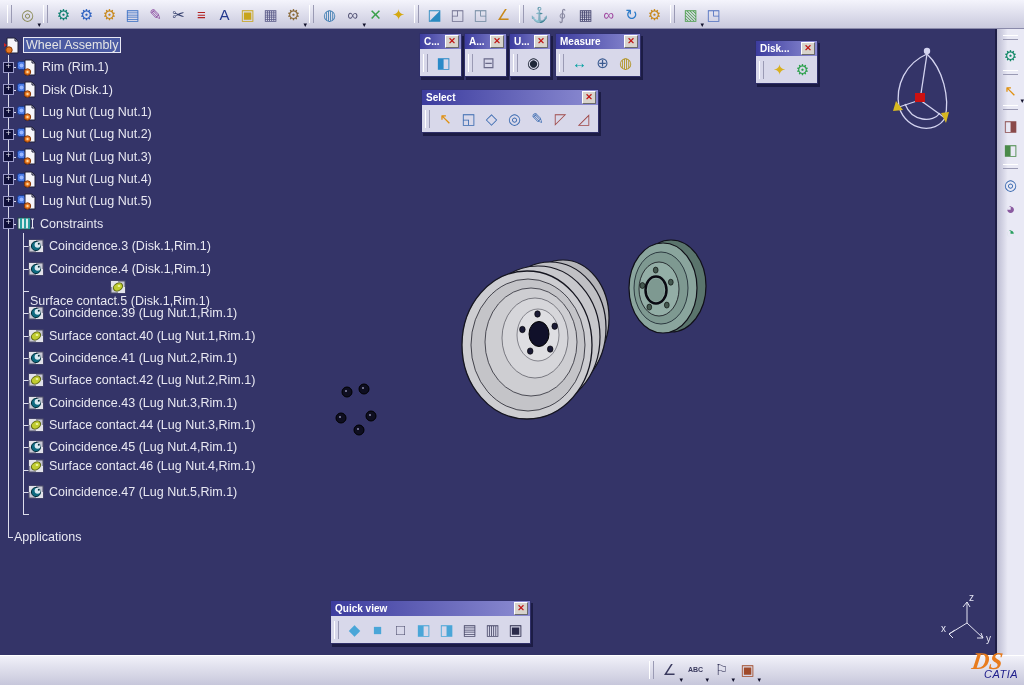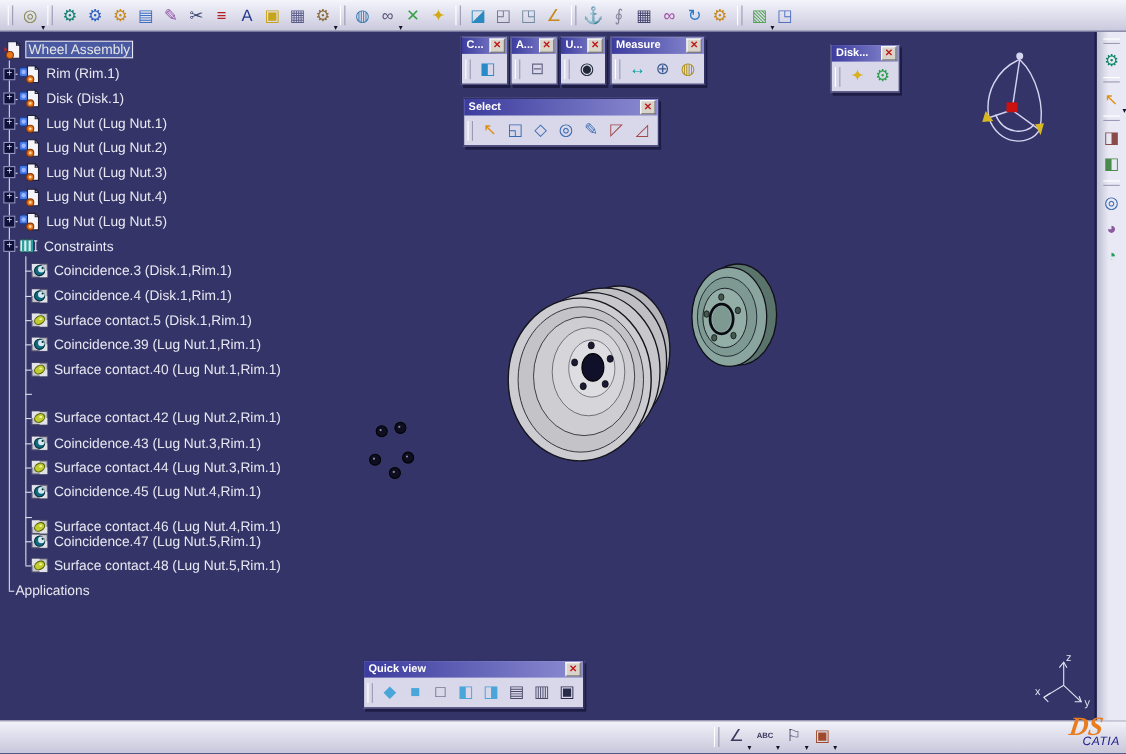--- a/index.html
+++ b/index.html
@@ -333,21 +333,21 @@
             <rect x="1" y="1" width="7" height="6" fill="#e2e2ea"></rect>
             <rect x="8" y="7" width="7" height="6" fill="#e2e2ea"></rect>
             <circle cx="8" cy="7" r="4.6" fill="#0e6a80" stroke="#04303c"></circle>
             <circle cx="9.6" cy="5.8" r="3" fill="#d8e8f0"></circle>
             <circle cx="10.8" cy="4.8" r="1" fill="#04303c"></circle>
           </svg>
         </span>
         <span class="lbl">Coincidence.4 (Disk.1,Rim.1)</span>
       </div>
       <div class="tline" style="left: 23px; top: 261.85px; width: 6px; height: 1px;"></div>
-      <div class="trow" style="top: 250.85px; left: 28px;">
+      <div class="trow" style="top: 250.85px; left: 28px; flex-direction: column;">
         <span class="ticon">
           <svg width="16" height="14" viewBox="0 0 16 14">
             <rect x="1" y="1" width="14" height="12" fill="#c8c8d4" stroke="#50506a"></rect>
             <rect x="1" y="1" width="7" height="6" fill="#e2e2ea"></rect>
             <rect x="8" y="7" width="7" height="6" fill="#e2e2ea"></rect>
             <ellipse cx="8" cy="7" rx="4.8" ry="3.6" transform="rotate(-30 8 7)" fill="#c0cc30" stroke="#5a6608"></ellipse>
             <ellipse cx="9" cy="6" rx="1.4" ry="1" fill="#eef4a0"></ellipse>
           </svg>
         </span>
         <span class="lbl">Surface contact.5 (Disk.1,Rim.1)</span>
@@ -373,114 +373,115 @@
             <rect x="1" y="1" width="14" height="12" fill="#c8c8d4" stroke="#50506a"></rect>
             <rect x="1" y="1" width="7" height="6" fill="#e2e2ea"></rect>
             <rect x="8" y="7" width="7" height="6" fill="#e2e2ea"></rect>
             <ellipse cx="8" cy="7" rx="4.8" ry="3.6" transform="rotate(-30 8 7)" fill="#c0cc30" stroke="#5a6608"></ellipse>
             <ellipse cx="9" cy="6" rx="1.4" ry="1" fill="#eef4a0"></ellipse>
           </svg>
         </span>
         <span class="lbl">Surface contact.40 (Lug Nut.1,Rim.1)</span>
       </div>
       <div class="tline" style="left: 23px; top: 328.9px; width: 6px; height: 1px;"></div>
-      <div class="tline" style="left: 23px; top: 351.25px; width: 6px; height: 1px;"></div>
-      <div class="trow" style="top: 340.25px; left: 28px;">
-        <span class="ticon">
-          <svg width="16" height="14" viewBox="0 0 16 14">
-            <rect x="1" y="1" width="14" height="12" fill="#c8c8d4" stroke="#50506a"></rect>
-            <rect x="1" y="1" width="7" height="6" fill="#e2e2ea"></rect>
-            <rect x="8" y="7" width="7" height="6" fill="#e2e2ea"></rect>
-            <ellipse cx="8" cy="7" rx="4.8" ry="3.6" transform="rotate(-30 8 7)" fill="#c0cc30" stroke="#5a6608"></ellipse>
-            <ellipse cx="9" cy="6" rx="1.4" ry="1" fill="#eef4a0"></ellipse>
-          </svg>
-        </span>
-        <span class="lbl">Surface contact.42 (Lug Nut.2,Rim.1)</span>
-      </div>
-      <div class="tline" style="left: 23px; top: 373.6px; width: 6px; height: 1px;"></div>
-      <div class="trow" style="top: 362.6px; left: 28px;">
+      <div class="trow" style="top: 317.9px; left: 28px;">
         <span class="ticon">
           <svg width="16" height="14" viewBox="0 0 16 14">
             <rect x="1" y="1" width="14" height="12" fill="#c8c8d4" stroke="#50506a"></rect>
             <rect x="1" y="1" width="7" height="6" fill="#e2e2ea"></rect>
             <rect x="8" y="7" width="7" height="6" fill="#e2e2ea"></rect>
             <circle cx="8" cy="7" r="4.6" fill="#0e6a80" stroke="#04303c"></circle>
             <circle cx="9.6" cy="5.8" r="3" fill="#d8e8f0"></circle>
             <circle cx="10.8" cy="4.8" r="1" fill="#04303c"></circle>
           </svg>
         </span>
-        <span class="lbl">Coincidence.43 (Lug Nut.3,Rim.1)</span>
-      </div>
-      <div class="tline" style="left: 23px; top: 395.95px; width: 6px; height: 1px;"></div>
-      <div class="trow" style="top: 384.95px; left: 28px;">
+        <span class="lbl">Coincidence.41 (Lug Nut.2,Rim.1)</span>
+      </div>
+      <div class="tline" style="left: 23px; top: 351.25px; width: 6px; height: 1px;"></div>
+      <div class="trow" style="top: 340.25px; left: 28px;">
         <span class="ticon">
           <svg width="16" height="14" viewBox="0 0 16 14">
             <rect x="1" y="1" width="14" height="12" fill="#c8c8d4" stroke="#50506a"></rect>
             <rect x="1" y="1" width="7" height="6" fill="#e2e2ea"></rect>
             <rect x="8" y="7" width="7" height="6" fill="#e2e2ea"></rect>
             <ellipse cx="8" cy="7" rx="4.8" ry="3.6" transform="rotate(-30 8 7)" fill="#c0cc30" stroke="#5a6608"></ellipse>
             <ellipse cx="9" cy="6" rx="1.4" ry="1" fill="#eef4a0"></ellipse>
           </svg>
         </span>
-        <span class="lbl">Surface contact.44 (Lug Nut.3,Rim.1)</span>
-      </div>
-      <div class="tline" style="left: 23px; top: 418.3px; width: 6px; height: 1px;"></div>
-      <div class="trow" style="top: 407.3px; left: 28px;">
+        <span class="lbl">Surface contact.42 (Lug Nut.2,Rim.1)</span>
+      </div>
+      <div class="tline" style="left: 23px; top: 373.6px; width: 6px; height: 1px;"></div>
+      <div class="trow" style="top: 362.6px; left: 28px;">
         <span class="ticon">
           <svg width="16" height="14" viewBox="0 0 16 14">
             <rect x="1" y="1" width="14" height="12" fill="#c8c8d4" stroke="#50506a"></rect>
             <rect x="1" y="1" width="7" height="6" fill="#e2e2ea"></rect>
             <rect x="8" y="7" width="7" height="6" fill="#e2e2ea"></rect>
             <circle cx="8" cy="7" r="4.6" fill="#0e6a80" stroke="#04303c"></circle>
             <circle cx="9.6" cy="5.8" r="3" fill="#d8e8f0"></circle>
             <circle cx="10.8" cy="4.8" r="1" fill="#04303c"></circle>
           </svg>
         </span>
-        <span class="lbl">Coincidence.45 (Lug Nut.4,Rim.1)</span>
-      </div>
-      <div class="tline" style="left: 23px; top: 440.65px; width: 6px; height: 1px;"></div>
-      <div class="trow" style="top: 439px; left: 28px;">
+        <span class="lbl">Coincidence.43 (Lug Nut.3,Rim.1)</span>
+      </div>
+      <div class="tline" style="left: 23px; top: 395.95px; width: 6px; height: 1px;"></div>
+      <div class="trow" style="top: 384.95px; left: 28px;">
         <span class="ticon">
           <svg width="16" height="14" viewBox="0 0 16 14">
             <rect x="1" y="1" width="14" height="12" fill="#c8c8d4" stroke="#50506a"></rect>
             <rect x="1" y="1" width="7" height="6" fill="#e2e2ea"></rect>
             <rect x="8" y="7" width="7" height="6" fill="#e2e2ea"></rect>
             <ellipse cx="8" cy="7" rx="4.8" ry="3.6" transform="rotate(-30 8 7)" fill="#c0cc30" stroke="#5a6608"></ellipse>
             <ellipse cx="9" cy="6" rx="1.4" ry="1" fill="#eef4a0"></ellipse>
           </svg>
         </span>
-        <span class="lbl">Surface contact.46 (Lug Nut.4,Rim.1)</span>
-      </div>
-      <div class="tline" style="left: 23px; top: 463px; width: 6px; height: 1px;"></div>
-      <div class="trow" style="top: 452px; left: 28px;">
+        <span class="lbl">Surface contact.44 (Lug Nut.3,Rim.1)</span>
+      </div>
+      <div class="tline" style="left: 23px; top: 418.3px; width: 6px; height: 1px;"></div>
+      <div class="trow" style="top: 407.3px; left: 28px;">
         <span class="ticon">
           <svg width="16" height="14" viewBox="0 0 16 14">
             <rect x="1" y="1" width="14" height="12" fill="#c8c8d4" stroke="#50506a"></rect>
             <rect x="1" y="1" width="7" height="6" fill="#e2e2ea"></rect>
             <rect x="8" y="7" width="7" height="6" fill="#e2e2ea"></rect>
             <circle cx="8" cy="7" r="4.6" fill="#0e6a80" stroke="#04303c"></circle>
             <circle cx="9.6" cy="5.8" r="3" fill="#d8e8f0"></circle>
             <circle cx="10.8" cy="4.8" r="1" fill="#04303c"></circle>
           </svg>
         </span>
-        <span class="lbl">Coincidence.47 (Lug Nut.5,Rim.1)</span>
-      </div>
-      <div class="tline" style="left: 23px; top: 485.35px; width: 6px; height: 1px;"></div>
-      <div class="trow" style="top: 474.35px; left: 28px;">
+        <span class="lbl">Coincidence.45 (Lug Nut.4,Rim.1)</span>
+      </div>
+      <div class="tline" style="left: 23px; top: 440.65px; width: 6px; height: 1px;"></div>
+      <div class="trow" style="top: 426px; left: 28px;">
         <span class="ticon">
           <svg width="16" height="14" viewBox="0 0 16 14">
             <rect x="1" y="1" width="14" height="12" fill="#c8c8d4" stroke="#50506a"></rect>
             <rect x="1" y="1" width="7" height="6" fill="#e2e2ea"></rect>
             <rect x="8" y="7" width="7" height="6" fill="#e2e2ea"></rect>
             <ellipse cx="8" cy="7" rx="4.8" ry="3.6" transform="rotate(-30 8 7)" fill="#c0cc30" stroke="#5a6608"></ellipse>
             <ellipse cx="9" cy="6" rx="1.4" ry="1" fill="#eef4a0"></ellipse>
           </svg>
         </span>
-        <span class="lbl">Surface contact.48 (Lug Nut.5,Rim.1)</span>
-      </div>
+        <span class="lbl">Surface contact.46 (Lug Nut.4,Rim.1)</span>
+      </div>
+      <div class="tline" style="left: 23px; top: 463px; width: 6px; height: 1px;"></div>
+      <div class="trow" style="top: 452px; left: 28px;">
+        <span class="ticon">
+          <svg width="16" height="14" viewBox="0 0 16 14">
+            <rect x="1" y="1" width="14" height="12" fill="#c8c8d4" stroke="#50506a"></rect>
+            <rect x="1" y="1" width="7" height="6" fill="#e2e2ea"></rect>
+            <rect x="8" y="7" width="7" height="6" fill="#e2e2ea"></rect>
+            <circle cx="8" cy="7" r="4.6" fill="#0e6a80" stroke="#04303c"></circle>
+            <circle cx="9.6" cy="5.8" r="3" fill="#d8e8f0"></circle>
+            <circle cx="10.8" cy="4.8" r="1" fill="#04303c"></circle>
+          </svg>
+        </span>
+        <span class="lbl">Coincidence.47 (Lug Nut.5,Rim.1)</span>
+      </div>
+      <div class="tline" style="left: 23px; top: 485.35px; width: 6px; height: 1px;"></div>
       <div class="tline" style="left: 8px; top: 507.7px; width: 5px; height: 1px;"></div>
       <div class="trow" style="top: 496.7px; left: 12px;">
         <span class="lbl">Applications</span>
       </div>
     </div>
 
   <svg style="position:absolute;left:320px;top:197px;" width="420" height="220" viewBox="320 225 420 220">
 
     <g>
       <ellipse cx="563" cy="317" rx="46" ry="58" fill="#b5b5b9" stroke="#15151f" stroke-width="1.2"></ellipse>

